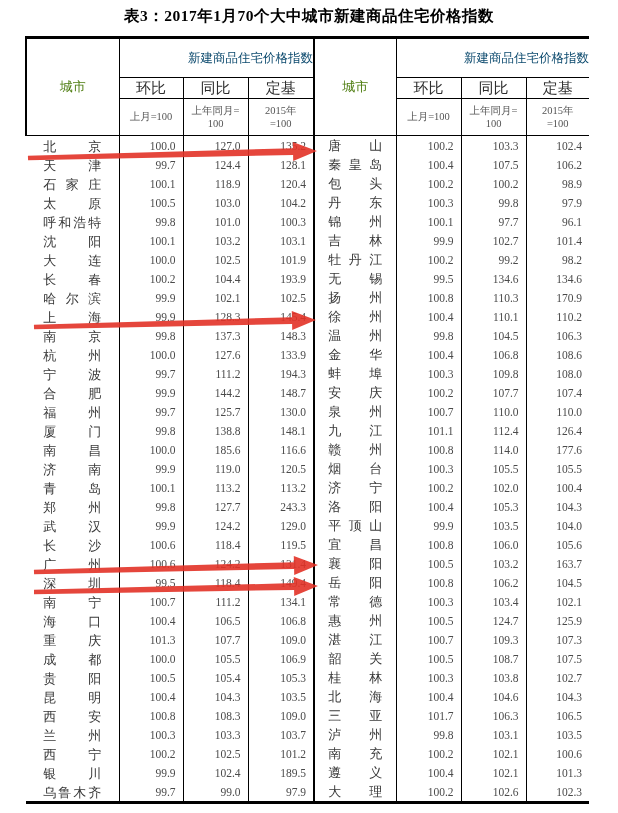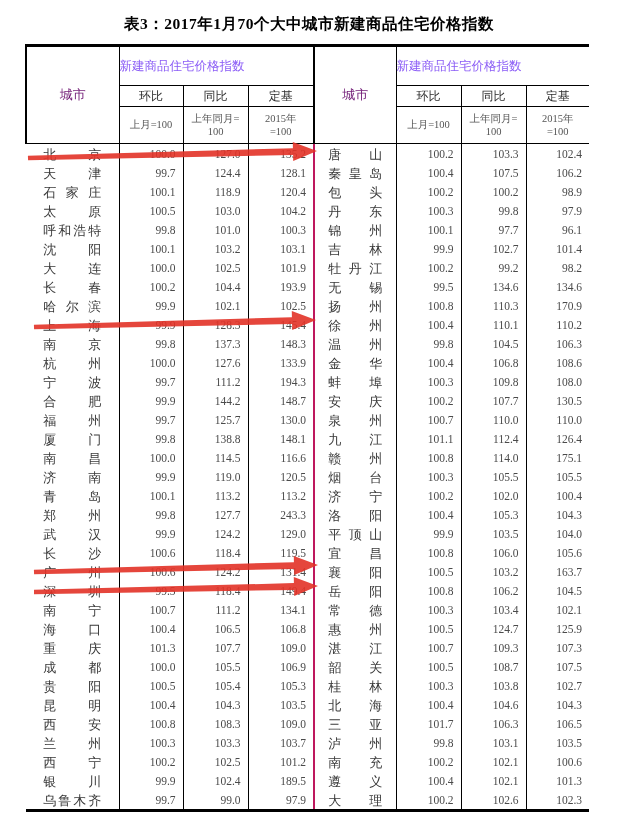--- a/index.html
+++ b/index.html
@@ -1,52 +1,52 @@
 <!DOCTYPE html>
 <html><head>
 <meta charset="utf-8">
 <style>
   html,body{margin:0;padding:0;background:#fff;}
   .page{
     position:relative;width:618px;height:813px;background:#fff;overflow:hidden;
     font-family:"Liberation Serif","DejaVu Serif",serif;
   }
   .title{
-    margin:0;padding-top:12px;height:24px;line-height:24px;
+    margin:0;padding-top:4px;height:24px;line-height:24px;
     text-align:center;font-size:15.5px;font-weight:bold;color:#000;
     letter-spacing:.5px;
   }
   table.tbl{
     border-collapse:collapse;table-layout:fixed;
     margin:8px 0 0 25px;width:563px;
     border-top:3px solid #000;border-bottom:3px solid #000;
   }
   col.c-city-l{width:93px;} col.c-mom-l{width:64px;} col.c-yoy-l{width:65px;} col.c-base-l{width:66px;}
   col.c-city-r{width:82px;} col.c-mom-r{width:65px;} col.c-yoy-r{width:65px;} col.c-base-r{width:63px;}
   th,td{padding:0;vertical-align:middle;font-weight:normal;}
   
   tr.h1 th{height:38px;}
   tr.h2 th{height:20px;}
   tr.h3 th{height:36px;}
-  th.cityh{font-size:13px;color:#701a75;text-align:center;border-bottom:1px solid #000;}
-  th.grouph{font-size:12.5px;color:#8b5cf6;text-align:left;border-bottom:1px solid #000;}
-  th.colh{font-size:12px;color:#2e2e2e;text-align:center;border-bottom:1px solid #000;}
+  th.cityh{font-size:13px;color:#4d7c0f;text-align:center;border-bottom:1px solid #000;}
+  th.grouph{font-size:12.5px;color:#0c4a6e;text-align:right;border-bottom:1px solid #000;}
+  th.colh{font-size:15px;color:#2e2e2e;text-align:center;border-bottom:1px solid #000;}
   th.subh{font-size:10.5px;color:#555;text-align:center;border-bottom:1px solid #000;
           white-space:pre-line;line-height:1.25;}
   .bl{border-left:2px solid #000;}
   .bl2{border-left:2px solid #000;}
   .br{border-right:1px solid #000;}
   
   tbody td{height:19px;color:#4a4a4a;}
   td.city{text-align:center;border-right:1px solid #000;}
   td.city .cname{
     display:inline-block;width:58px;font-size:13px;color:#383838;
     text-align:justify;text-align-last:justify;line-height:1;
   }
-  td.city.div{border-left:2px solid #be185d;}
+  td.city.div{border-left:2px solid #000000;font-family:Liberation Mono, monospace;}
   td.city.div .cname{width:54px;}
   td.num{font-size:11.5px;text-align:right;padding-right:7px;border-right:1px solid #000;}
   td.num.last{border-right:none;}
   
   #arrow-layer{position:absolute;left:0;top:0;pointer-events:none;}
 </style>
 </head>
 <body>
 
 <div class="page">
@@ -224,21 +224,21 @@
           <td class="num last">108.0</td>
         </tr>
         <tr>
           <td class="city"><span class="cname">合肥</span></td>
           <td class="num">99.9</td>
           <td class="num">144.2</td>
           <td class="num">148.7</td>
           <td class="city div"><span class="cname">安庆</span></td>
           <td class="num">100.2</td>
           <td class="num">107.7</td>
-          <td class="num last">130.5</td>
+          <td class="num last">107.4</td>
         </tr>
         <tr>
           <td class="city"><span class="cname">福州</span></td>
           <td class="num">99.7</td>
           <td class="num">125.7</td>
           <td class="num">130.0</td>
           <td class="city div"><span class="cname">泉州</span></td>
           <td class="num">100.7</td>
           <td class="num">110.0</td>
           <td class="num last">110.0</td>
@@ -249,26 +249,26 @@
           <td class="num">138.8</td>
           <td class="num">148.1</td>
           <td class="city div"><span class="cname">九江</span></td>
           <td class="num">101.1</td>
           <td class="num">112.4</td>
           <td class="num last">126.4</td>
         </tr>
         <tr>
           <td class="city"><span class="cname">南昌</span></td>
           <td class="num">100.0</td>
-          <td class="num">114.5</td>
+          <td class="num">185.6</td>
           <td class="num">116.6</td>
           <td class="city div"><span class="cname">赣州</span></td>
           <td class="num">100.8</td>
           <td class="num">114.0</td>
-          <td class="num last">175.1</td>
+          <td class="num last">177.6</td>
         </tr>
         <tr>
           <td class="city"><span class="cname">济南</span></td>
           <td class="num">99.9</td>
           <td class="num">119.0</td>
           <td class="num">120.5</td>
           <td class="city div"><span class="cname">烟台</span></td>
           <td class="num">100.3</td>
           <td class="num">105.5</td>
           <td class="num last">105.5</td>

